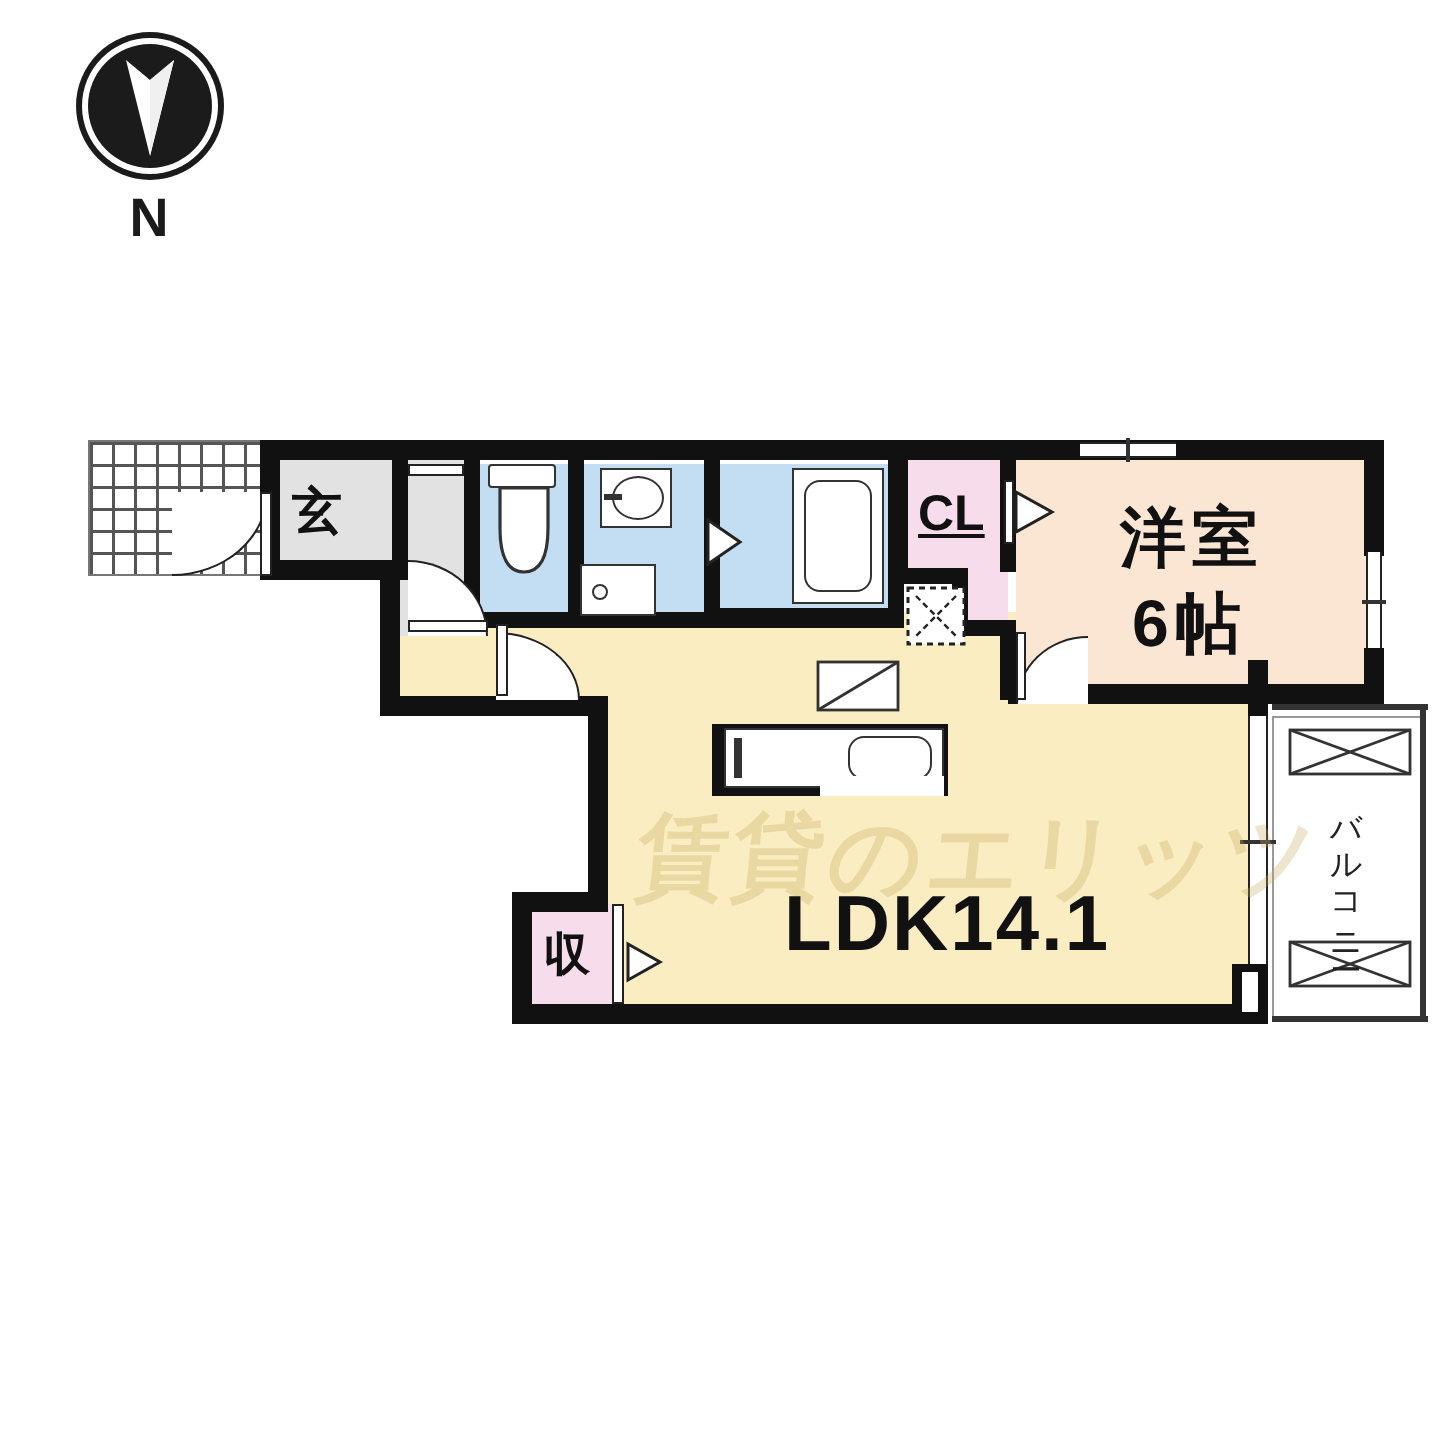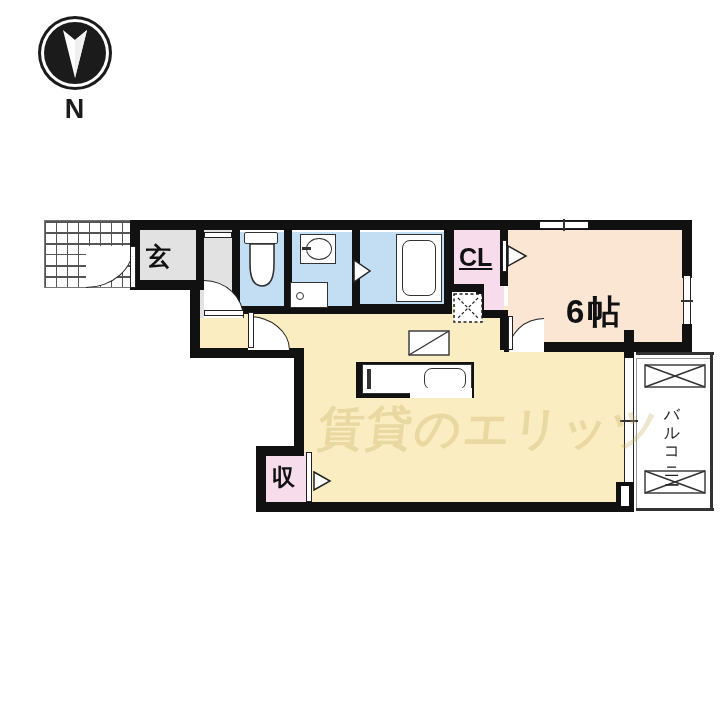--- a/index.html
+++ b/index.html
@@ -287,21 +287,23 @@
     </svg>
     <div class="thinline" style="left:710px; top:352px; width:3px; height:158px;"></div>
     <div class="thinline" style="left:636px; top:508px; width:78px; height:3px;"></div>
 
     <div id="watermark">賃貸のエリッツ</div>
 
     <div class="lbl lbl-gen" style="left:146px; top:244px;">玄</div>
 
     <div class="lbl lbl-cl" style="left:459px; top:245px;text-decoration:underline;">CL</div>
 
+    <div class="lbl lbl-room" style="left:560px; top:252px;">洋室</div>
     <div class="lbl lbl-room" style="left:566px; top:295px;">6帖</div>
 
+    <div class="lbl lbl-ldk" style="left:392px; top:443px;">LDK14.1</div>
 
     <div class="lbl lbl-shu" style="left:272px; top:466px;">収</div>
 
     <div class="lbl lbl-bal" style="left:664px; top:396px;">バルコニー</div>
 
   </div>
 </div>
 
 </body></html>

